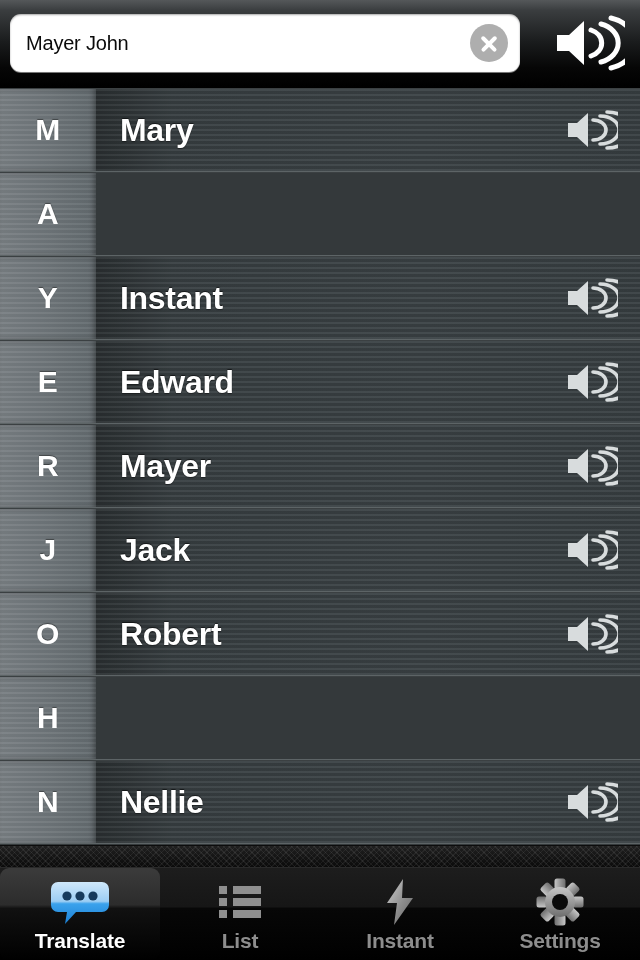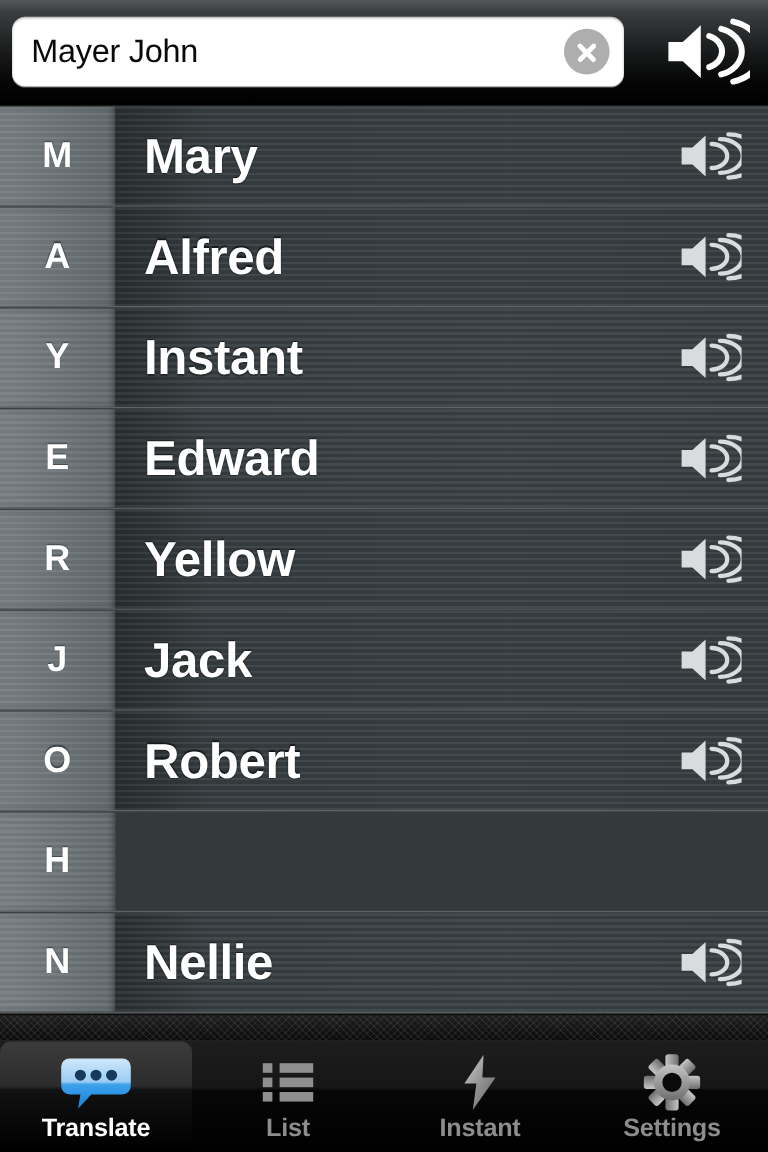--- a/index.html
+++ b/index.html
@@ -19,21 +19,21 @@
   }
   #search-field {
     position:absolute; left:10px; top:14px; width:510px; height:58px;
     background:#ffffff; border-radius:11px;
     box-shadow:0 1px 0 rgba(255,255,255,.45), inset 0 1px 2px rgba(0,0,0,.35);
     display:flex; align-items:center;
   }
   #search-input {
     flex:1; border:none; outline:none; background:transparent;
     font-family:"Liberation Sans", sans-serif;
-    font-size:27px; color:#0a0a0a; padding:0 4px 0 16px; letter-spacing:-.2px;
+    font-size:20px; color:#0a0a0a; padding:0 4px 0 16px; letter-spacing:-.2px;
   }
   #clear-btn {
     width:38px; height:38px; margin-right:12px; flex:0 0 38px;
     border-radius:50%; background:#aeaeae; position:relative; cursor:pointer;
   }
   #clear-btn:before, #clear-btn:after {
     content:""; position:absolute; left:9px; top:17.5px;
     width:20px; height:3.6px; background:#fff; border-radius:2px;
   }
   #clear-btn:before { transform:rotate(45deg); }
@@ -73,21 +73,21 @@
   .row .name-cell {
     position:relative; flex:1;
     background:
       repeating-linear-gradient(to bottom,
         rgba(255,255,255,.045) 0px, rgba(255,255,255,.045) 2px,
         rgba(0,0,0,.10) 2px, rgba(0,0,0,.10) 5px),
       linear-gradient(to right,#2b3032 0%,#394043 14%,#3c4346 60%,#394043 100%);
     display:flex; align-items:center; padding:0 18px 0 24px;
   }
   .row .name {
-    flex:1; font-size:41px; font-weight:bold; color:#ffffff;
+    flex:1; font-size:32px; font-weight:bold; color:#ffffff;
     text-shadow:0 -1px 1px rgba(0,0,0,.6), 0 1px 1px rgba(0,0,0,.4);
     letter-spacing:-.3px;
   }
   .row-speaker {
     flex:0 0 60px; width:60px; height:50px;
     display:flex; align-items:center; justify-content:center; cursor:pointer;
   }
 
   
   #texture-strip {
@@ -168,31 +168,20 @@
               <path d="M34 8 A19 14 0 0 1 34 36" stroke="#d8dcdd" stroke-width="3.6" fill="none" stroke-linecap="round"></path>
               <path d="M41 4 A25 18 0 0 1 41 40" stroke="#d8dcdd" stroke-width="3.6" fill="none" stroke-linecap="round"></path>
             </svg>
           </span>
         </div>
       </div>
       <div class="row">
         <div class="letter-cell">
           <span class="letter">A</span>
         </div>
-        <div class="name-cell">
-          <span class="name">Alfred</span>
-          <span class="row-speaker">
-            <svg width="52" height="44" viewBox="0 0 52 44" aria-hidden="true">
-              <path d="M2 15 H11 L22 5 V39 L11 29 H2 Z" fill="#d8dcdd"></path>
-              <path d="M27 12 A13 10 0 0 1 27 32" stroke="#d8dcdd" stroke-width="3.6" fill="none" stroke-linecap="round"></path>
-              <path d="M34 8 A19 14 0 0 1 34 36" stroke="#d8dcdd" stroke-width="3.6" fill="none" stroke-linecap="round"></path>
-              <path d="M41 4 A25 18 0 0 1 41 40" stroke="#d8dcdd" stroke-width="3.6" fill="none" stroke-linecap="round"></path>
-            </svg>
-          </span>
-        </div>
       </div>
       <div class="row">
         <div class="letter-cell">
           <span class="letter">Y</span>
         </div>
         <div class="name-cell">
           <span class="name">Instant</span>
           <span class="row-speaker">
             <svg width="52" height="44" viewBox="0 0 52 44" aria-hidden="true">
               <path d="M2 15 H11 L22 5 V39 L11 29 H2 Z" fill="#d8dcdd"></path>
@@ -217,21 +206,21 @@
               <path d="M41 4 A25 18 0 0 1 41 40" stroke="#d8dcdd" stroke-width="3.6" fill="none" stroke-linecap="round"></path>
             </svg>
           </span>
         </div>
       </div>
       <div class="row">
         <div class="letter-cell">
           <span class="letter">R</span>
         </div>
         <div class="name-cell">
-          <span class="name">Yellow</span>
+          <span class="name">Mayer</span>
           <span class="row-speaker">
             <svg width="52" height="44" viewBox="0 0 52 44" aria-hidden="true">
               <path d="M2 15 H11 L22 5 V39 L11 29 H2 Z" fill="#d8dcdd"></path>
               <path d="M27 12 A13 10 0 0 1 27 32" stroke="#d8dcdd" stroke-width="3.6" fill="none" stroke-linecap="round"></path>
               <path d="M34 8 A19 14 0 0 1 34 36" stroke="#d8dcdd" stroke-width="3.6" fill="none" stroke-linecap="round"></path>
               <path d="M41 4 A25 18 0 0 1 41 40" stroke="#d8dcdd" stroke-width="3.6" fill="none" stroke-linecap="round"></path>
             </svg>
           </span>
         </div>
       </div>

